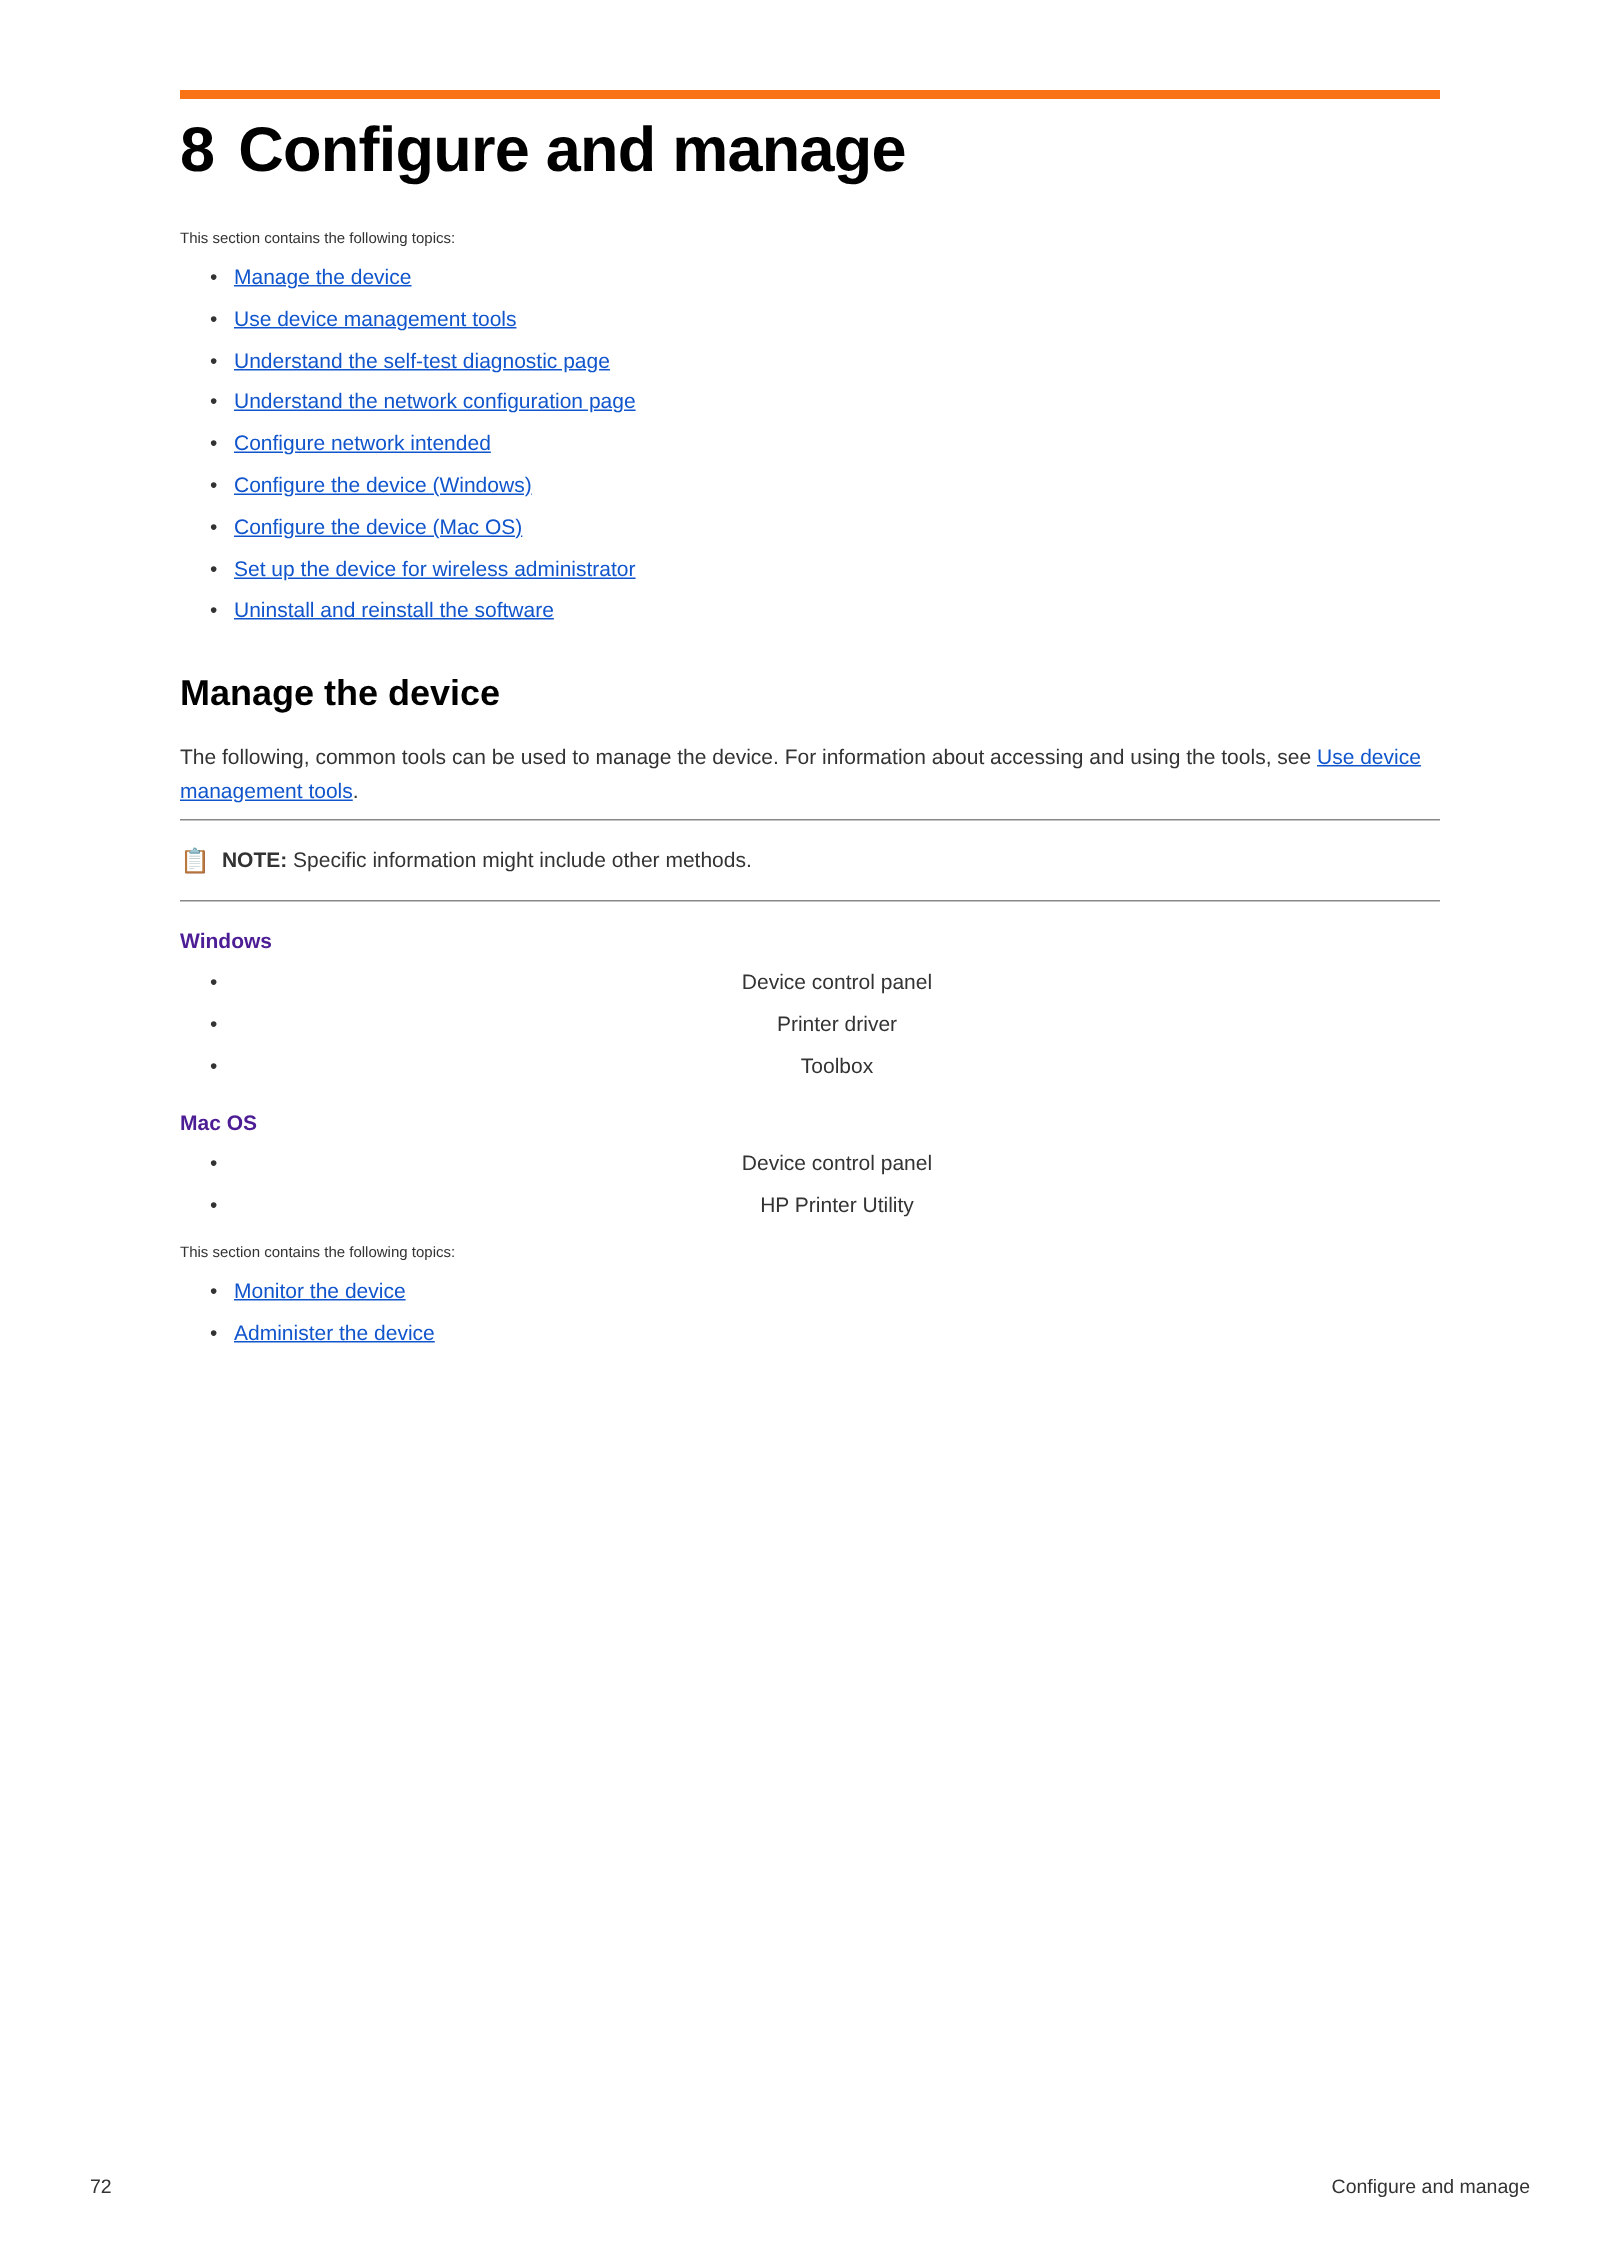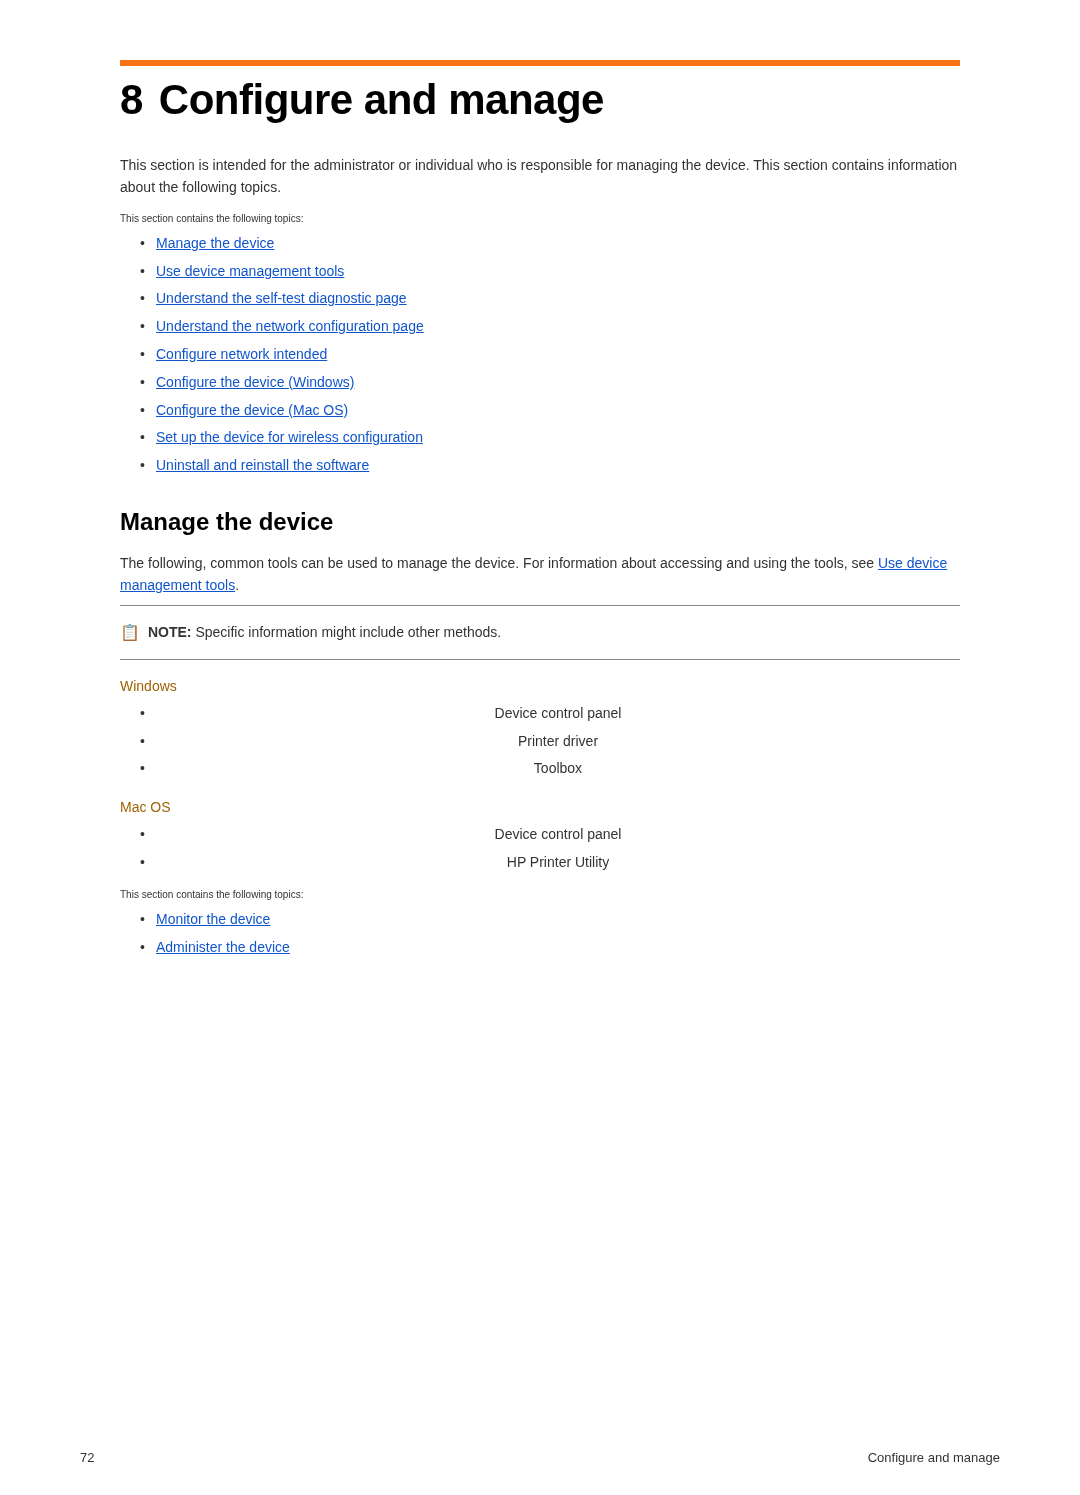--- a/index.html
+++ b/index.html
@@ -120,22 +120,22 @@
       color: #333333;
       line-height: 1.5;
     }
 
     .note-content strong {
       font-weight: bold;
     }
 
     .subsection-title {
       font-size: 14px;
-      font-weight: normal;
-      color: #a16207;
+      font-weight: bold;
+      color: #4c1d95;
       margin-top: 18px;
       margin-bottom: 8px;
     }
 
     .bullet-list {
       list-style: none;
       margin-left: 20px;
       margin-bottom: 14px;
     }
 
@@ -156,21 +156,21 @@
       color: #333333;
     }
 
     .footer {
       position: absolute;
       bottom: 30px;
       left: 0;
       right: 0;
       display: flex;
       justify-content: space-between;
-      padding: 0 80px;
+      padding: 0 60px;
       font-size: 13px;
       color: #555555;
       border-top: none;
     }
 
     .footer-page {
       color: #333333;
     }
 
     .footer-chapter {
@@ -186,33 +186,32 @@
 <body>
 
 <div class="page-container">
 
   <div class="chapter-header">
     <h1 class="chapter-title">
       <span class="chapter-number">8</span><span>Configure and manage</span>
     </h1>
   </div>
 
-  <p class="intro-text">This section is intended for the administrator or individual who is responsible for managing the device. This section contains information about the following topics.</p>
 
   <p class="topics-label">This section contains the following topics:</p>
 
   <ul class="toc-list">
     <li><a href="#">Manage the device</a></li>
     <li><a href="#">Use device management tools</a></li>
     <li><a href="#">Understand the self-test diagnostic page</a></li>
     <li><a href="#">Understand the network configuration page</a></li>
     <li><a href="#">Configure network intended</a></li>
     <li><a href="#">Configure the device (Windows)</a></li>
     <li><a href="#">Configure the device (Mac OS)</a></li>
-    <li><a href="#">Set up the device for wireless configuration</a></li>
+    <li><a href="#">Set up the device for wireless administrator</a></li>
     <li><a href="#">Uninstall and reinstall the software</a></li>
   </ul>
 
   <h2 class="section-title">Manage the device</h2>
 
   <p class="section-intro">
     <span>The following, common tools can be used to manage the device. For information about accessing and using the tools, see</span>
     <a href="#" class="link-text">Use device management tools</a><span>.</span>
   </p>
 

